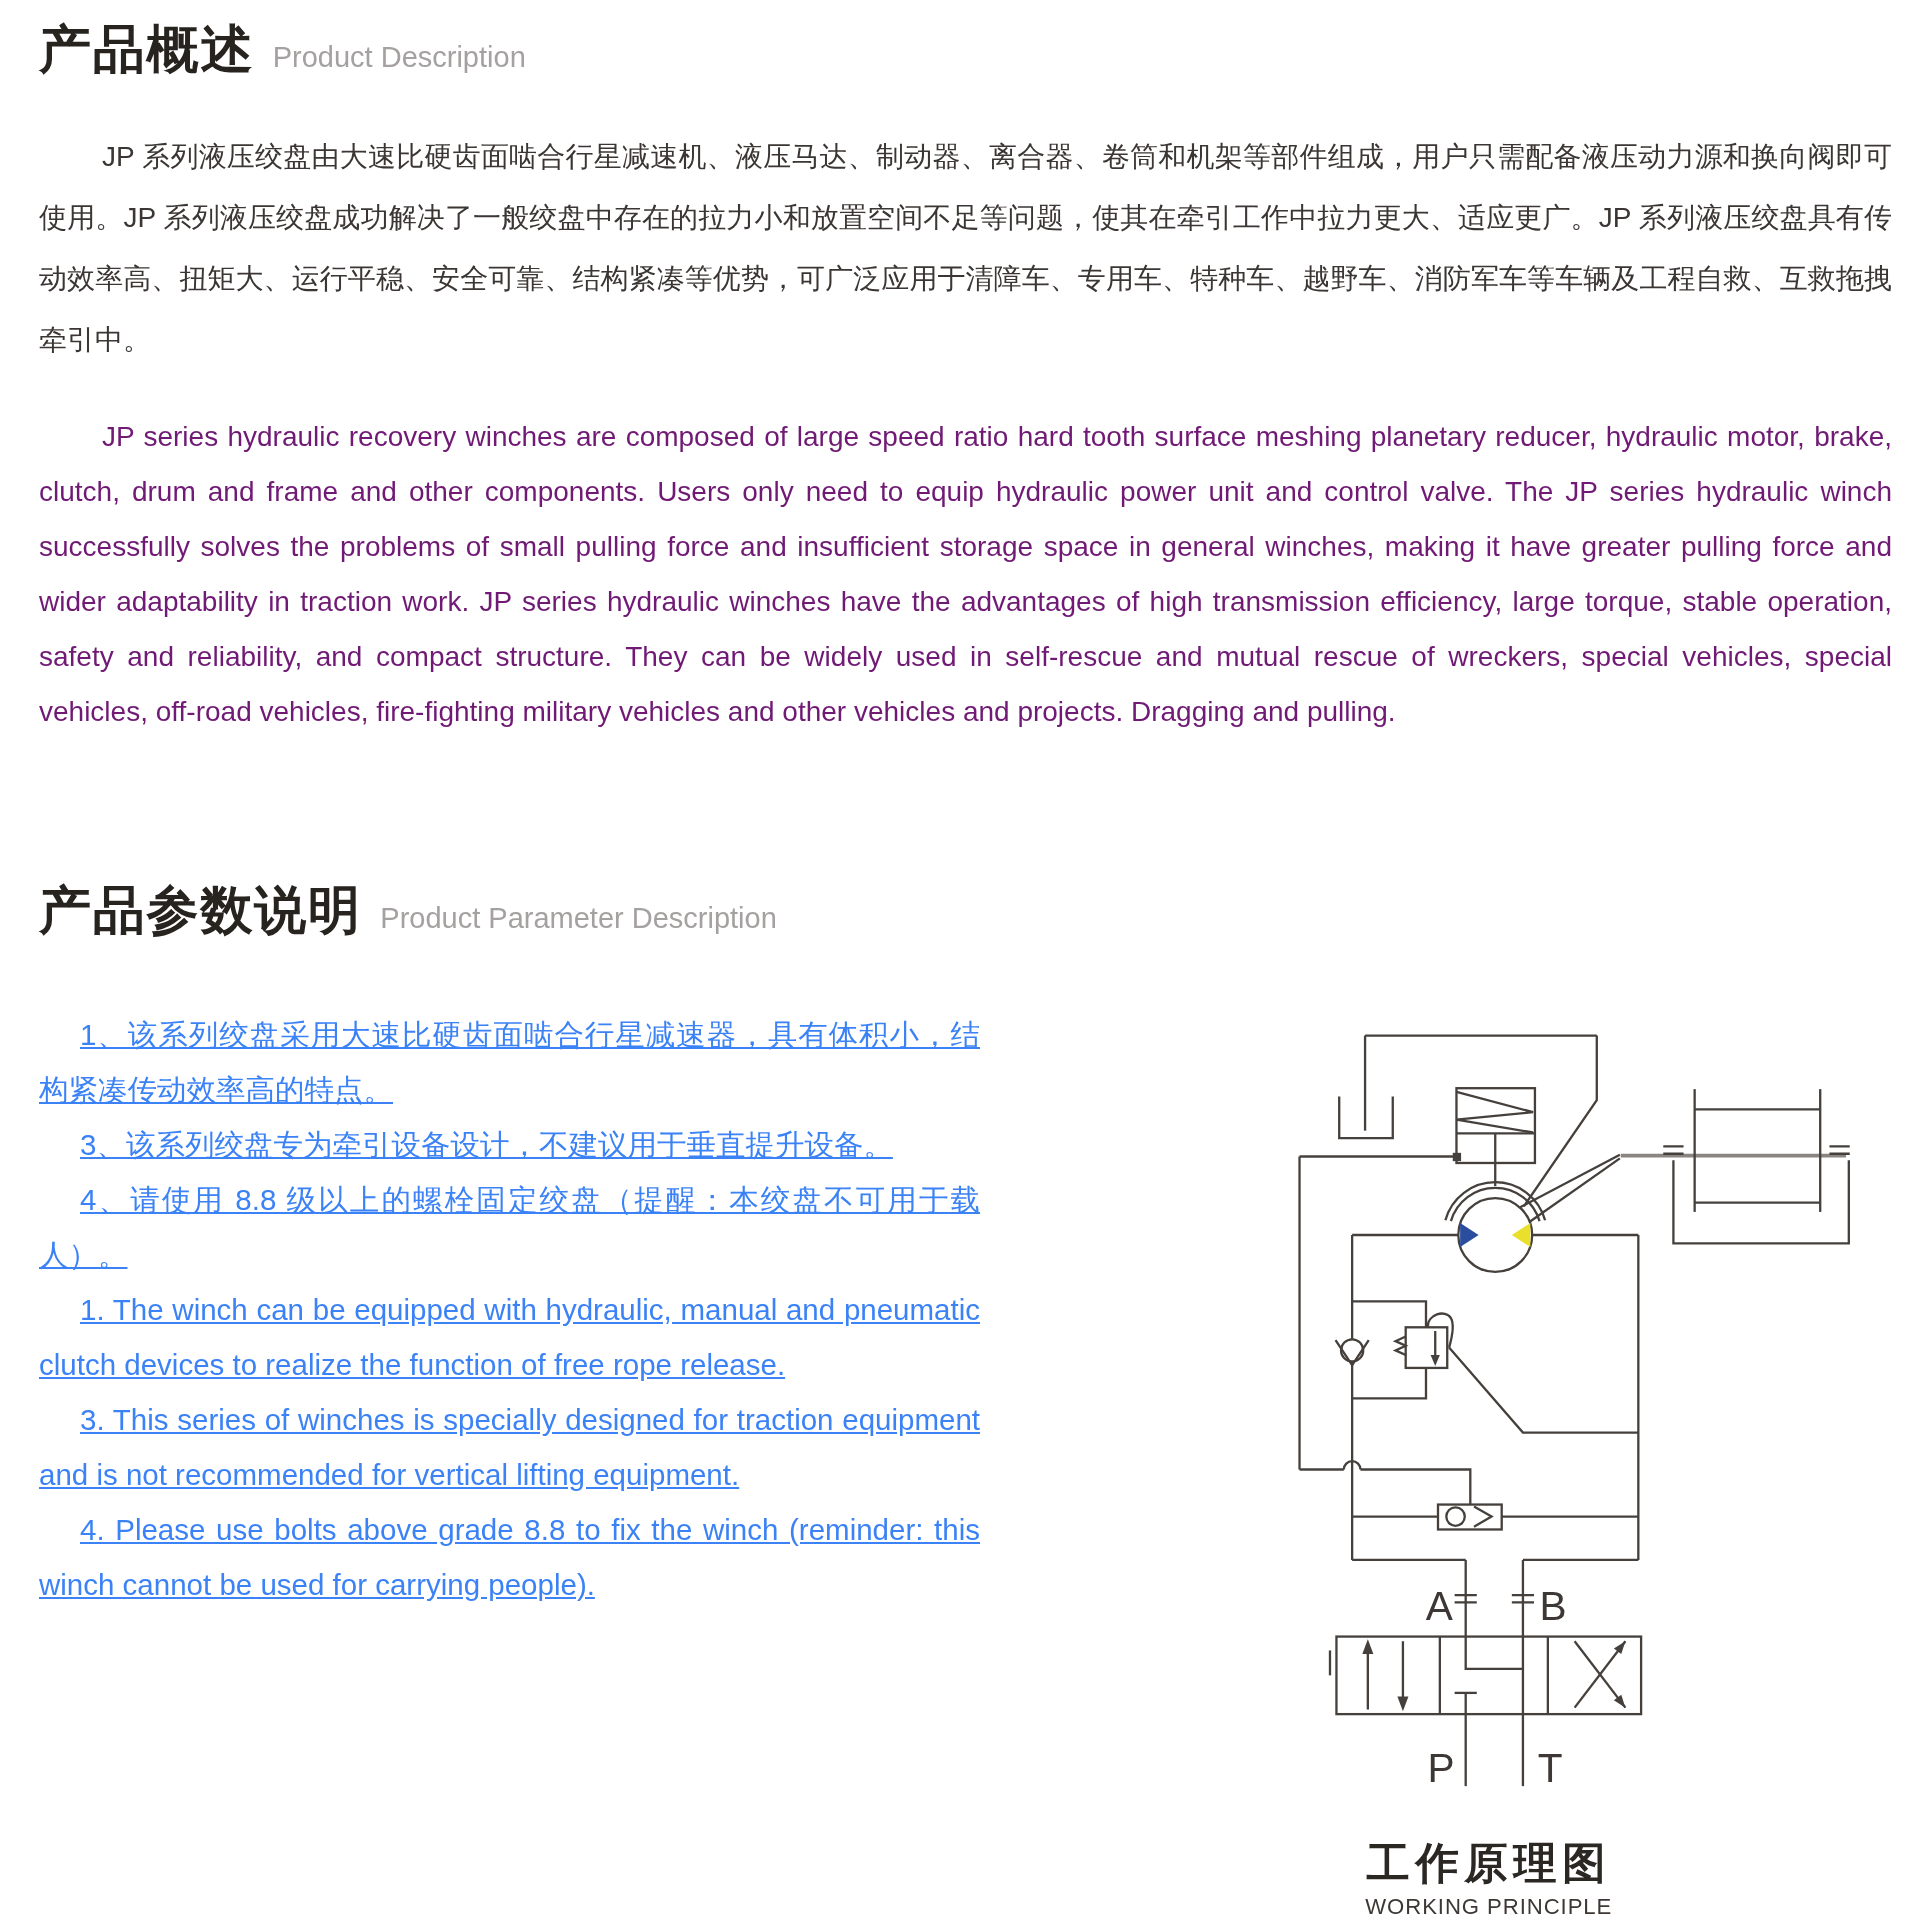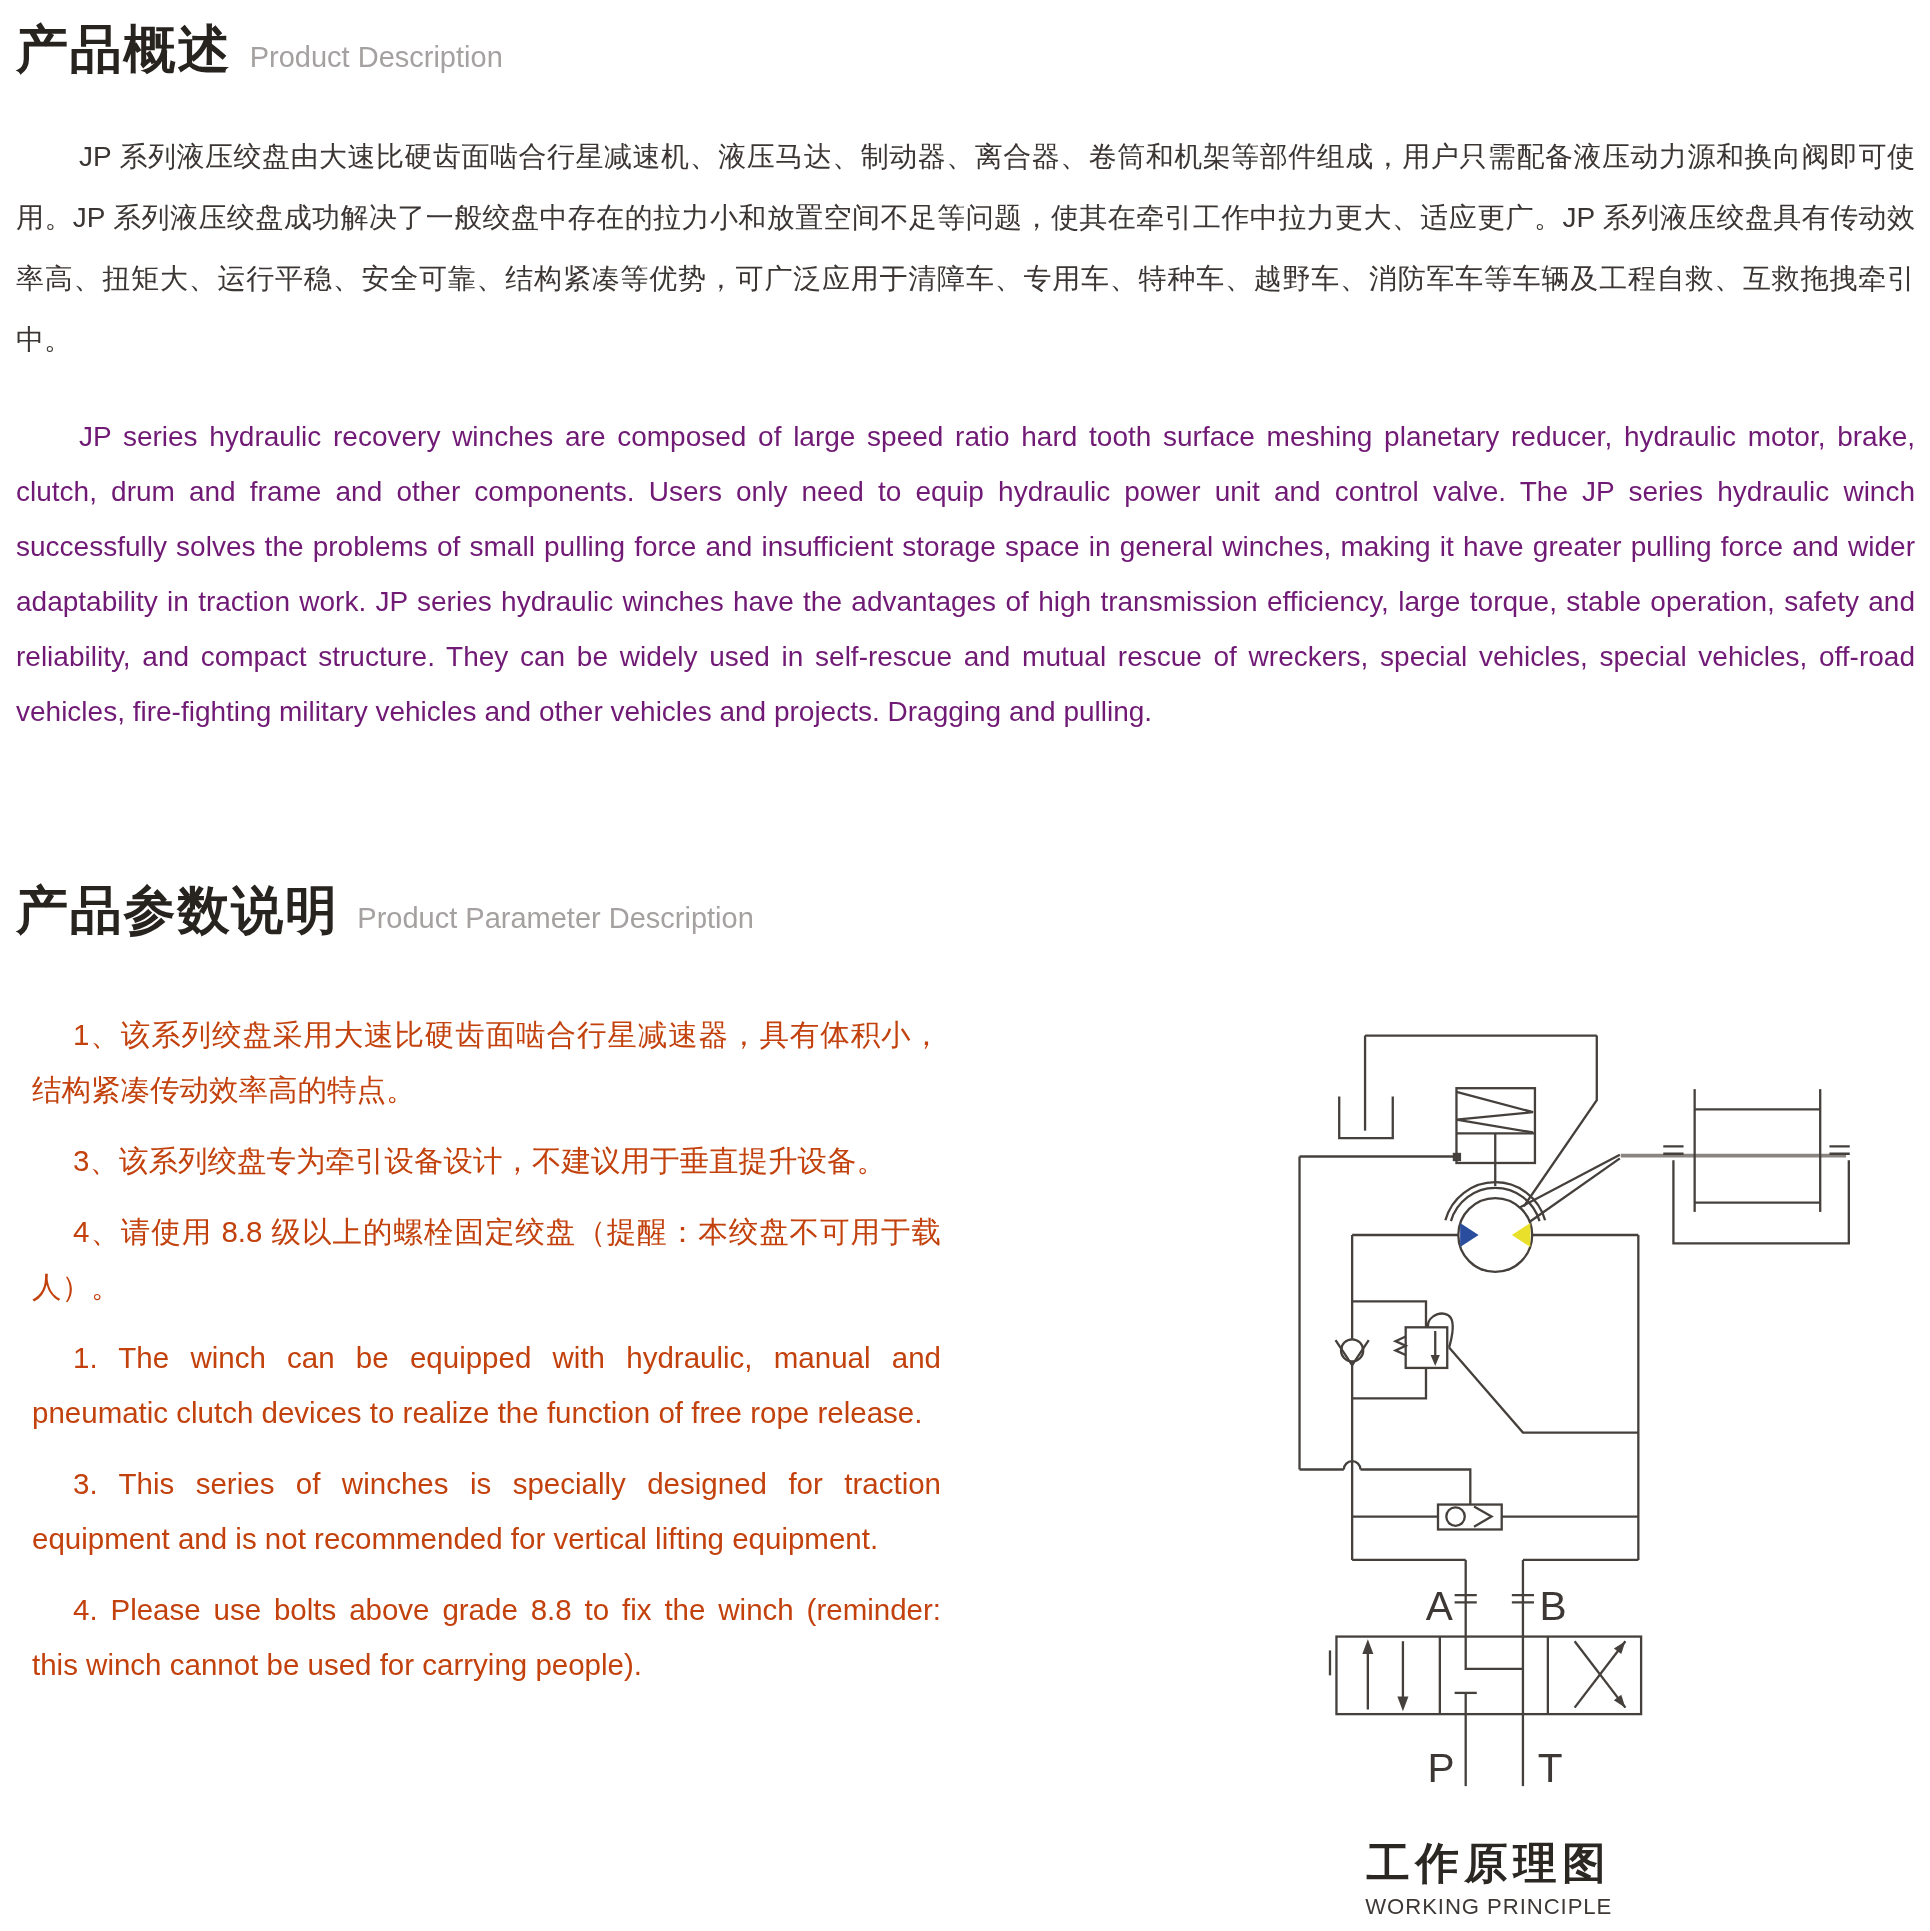--- a/index.html
+++ b/index.html
@@ -1,38 +1,38 @@
 <!DOCTYPE html>
 <html style="font-size:14.8px"><head>
 <meta charset="utf-8">
 <style>
   html,body { margin:0; padding:0; }
   body {
     width:1931px; height:1932px; position:relative; overflow:hidden;
     background:#ffffff; color:#3d3835;
     font-family:"Liberation Sans", sans-serif;
   }
-  .content { padding:0 16px; }
+  .content { padding:0 39px; }
   .sec-head { display:flex; align-items:baseline; }
   .sec-head.first { padding-top:14.8px; }
   .sec-head.second { margin-top:137px; }
   .h-zh { font-size:52px; font-weight:600; color:#27231f; letter-spacing:1.8px; }
   .h-en { font-size:29px; font-weight:400; color:#a4a1a0; margin-left:18.5px; }
   .para-zh {
     margin:41px 0 0 0; font-size:28px; line-height:61px;
     text-align:justify; text-indent:63px; color:#3b3633;
   }
   .para-en {
     margin:39px 0 0 0; font-size:28px; line-height:55px;
     text-align:justify; text-indent:63px; color:#701a75;
   }
   .params-row { position:relative; }
   .params-col { width:941px; margin-top:61px; }
-  .item { margin:16px; font-size:29.5px; line-height:55px; text-align:justify;
-          text-indent:41px; color:#c2410c; }
+  .item { margin:0; font-size:29.5px; line-height:55px; text-align:justify;
+          text-indent:41px; color:#3b82f6;text-decoration:underline; }
   .diagram-wrap { position:absolute; left:969px; top:766px; width:962px; height:1166px; }
   svg { display:block; }
   .ln { stroke:#45403c; stroke-width:2.5; fill:none; }
   .ln-thick { stroke:#8a8581; stroke-width:4; fill:none; }
   .sym { stroke:#45403c; stroke-width:2.5; fill:#ffffff; }
   .solid { fill:#45403c; stroke:none; }
   .port-label { font-family:"Liberation Sans",sans-serif; font-size:44px; fill:#3d3835; }
   .cap-zh { font-family:"Liberation Sans",sans-serif; font-size:47px; font-weight:600; fill:#2b2723; letter-spacing:6px; }
   .cap-en { font-family:"Liberation Sans",sans-serif; font-size:24px; fill:#3d3835; letter-spacing:1px; }
 </style>

